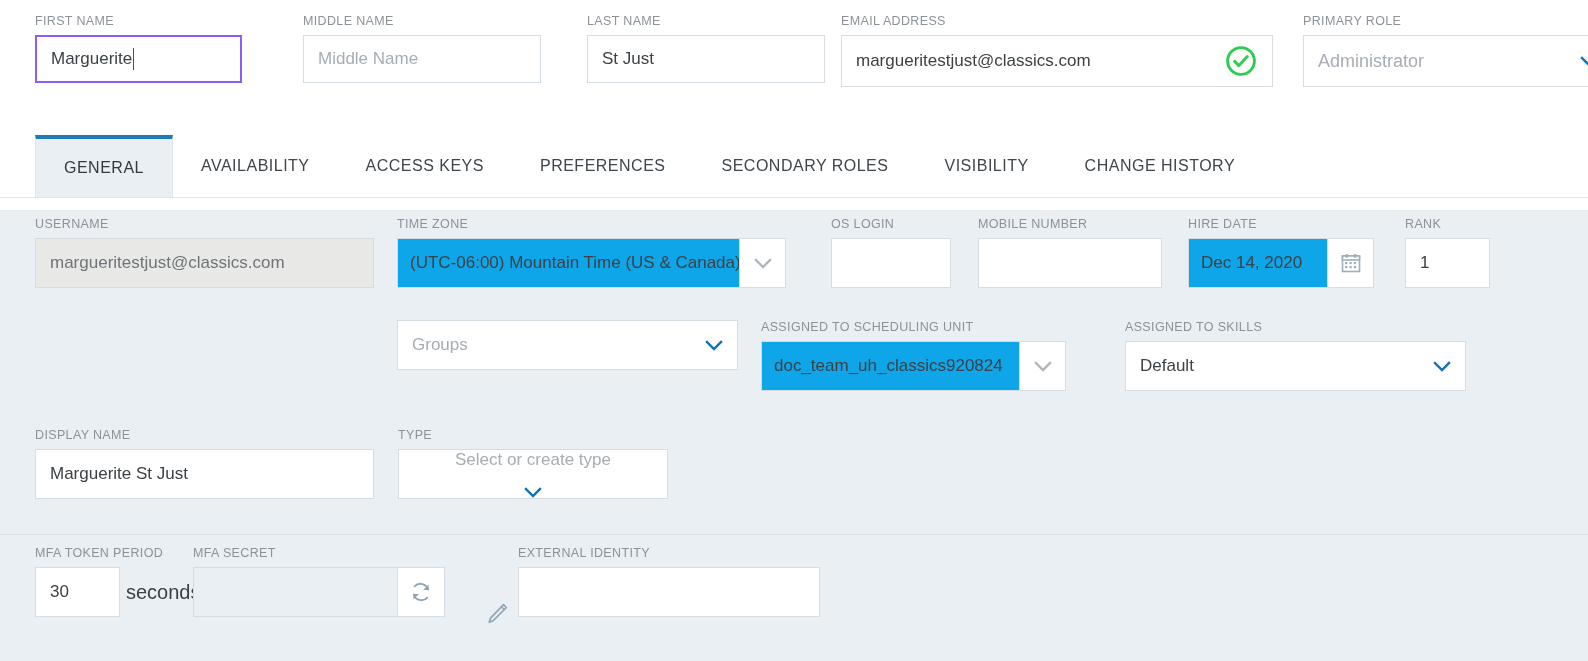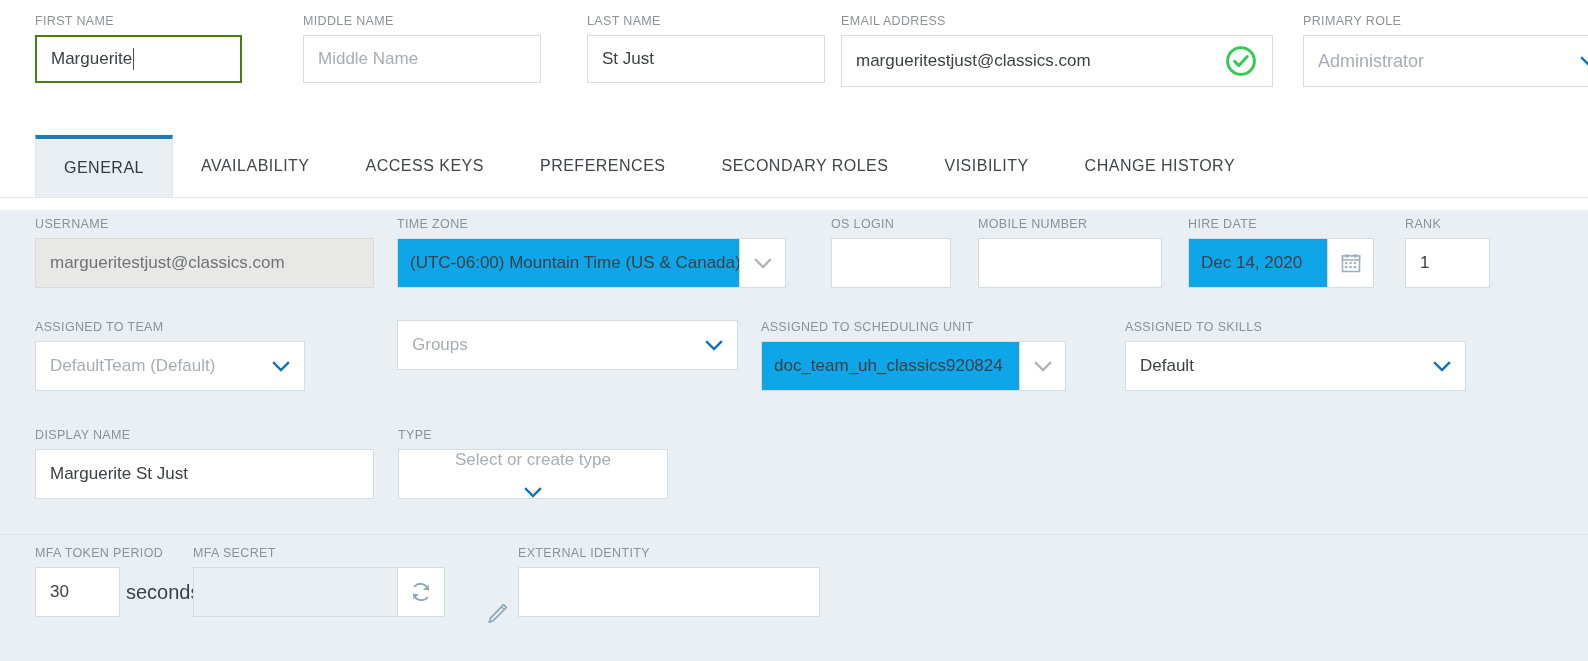--- a/index.html
+++ b/index.html
@@ -26,21 +26,21 @@
     border: 1px solid #d6dde2;
     height: 48px;
     display: flex;
     align-items: center;
     padding: 0 14px;
     font-size: 17px;
     color: #3c4145;
     overflow: hidden;
     white-space: nowrap;
   }
-  .fld-box.focused { border: 2px solid #4d7c0f; }
+  .fld-box.focused { border: 2px solid #8b5cf6; }
   .fld-box.disabled { background: #e8e8e6; border-color: #d8dadc; color: #6f7479; }
   .fld-box.mfa-disabled { background: #e9eff2; border-color: #d6dde2; }
   .placeholder { color: #a7adb3; }
   .caret {
     display: inline-block; width: 1px; height: 22px;
     background: #4a4f54; margin-left: 1px;
     vertical-align: middle;
   }
 
   
@@ -232,29 +232,20 @@
       </div>
     </div>
 
     <div class="abs" style="left:1405px; top:7px; width:85px;">
       <div class="fld-label">RANK</div>
       <div class="fld-box" style="height:50px;">
         <span>1</span>
       </div>
     </div>
 
-    <div class="abs" style="left:35px; top:110px; width:270px;">
-      <div class="fld-label">ASSIGNED TO TEAM</div>
-      <div class="fld-box select-box" style="height:50px;">
-        <span class="placeholder">DefaultTeam (Default)</span>
-        <svg class="chev chev-blue" viewBox="0 0 18 11">
-            <path d="M2 2 L9 9 L16 2"></path>
-          </svg>
-      </div>
-    </div>
 
     <div class="abs" style="left:397px; top:110px; width:341px;">
       <div class="fld-box select-box" style="height:50px;">
         <span class="placeholder">Groups</span>
         <svg class="chev chev-blue" viewBox="0 0 18 11">
             <path d="M2 2 L9 9 L16 2"></path>
           </svg>
       </div>
     </div>
 

